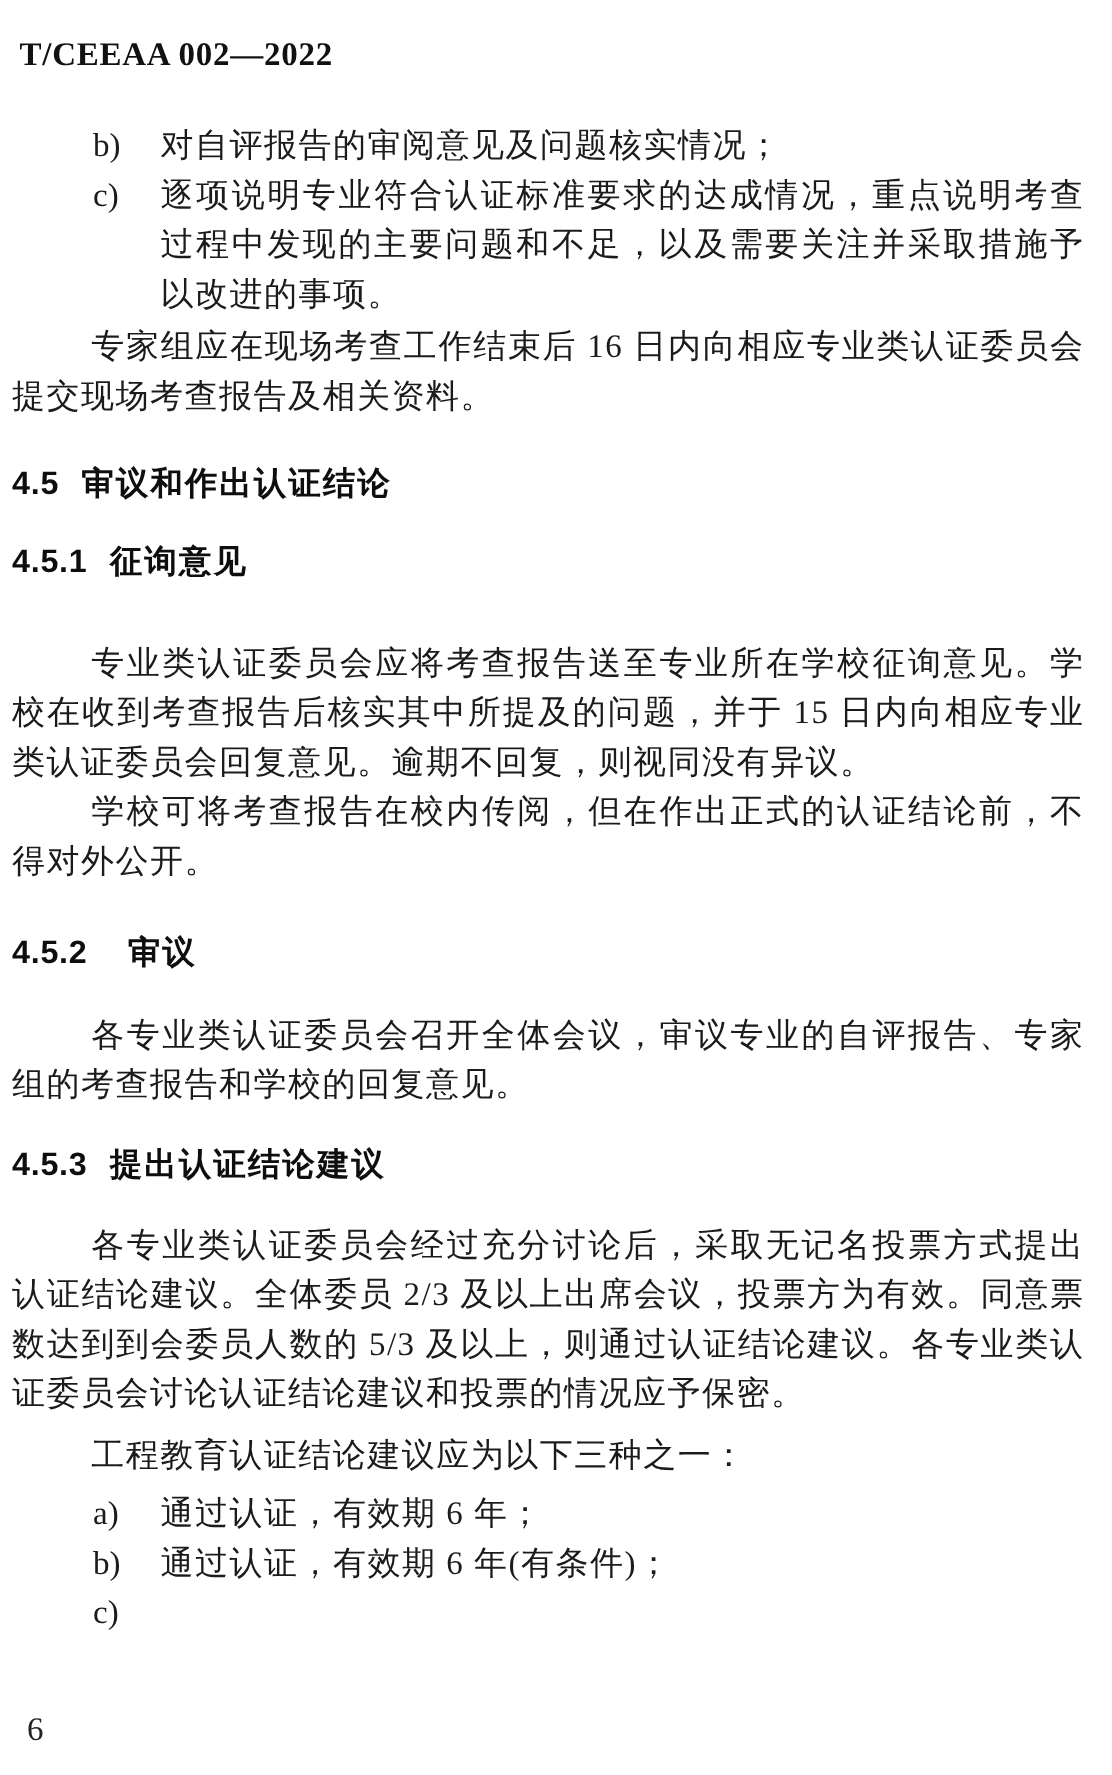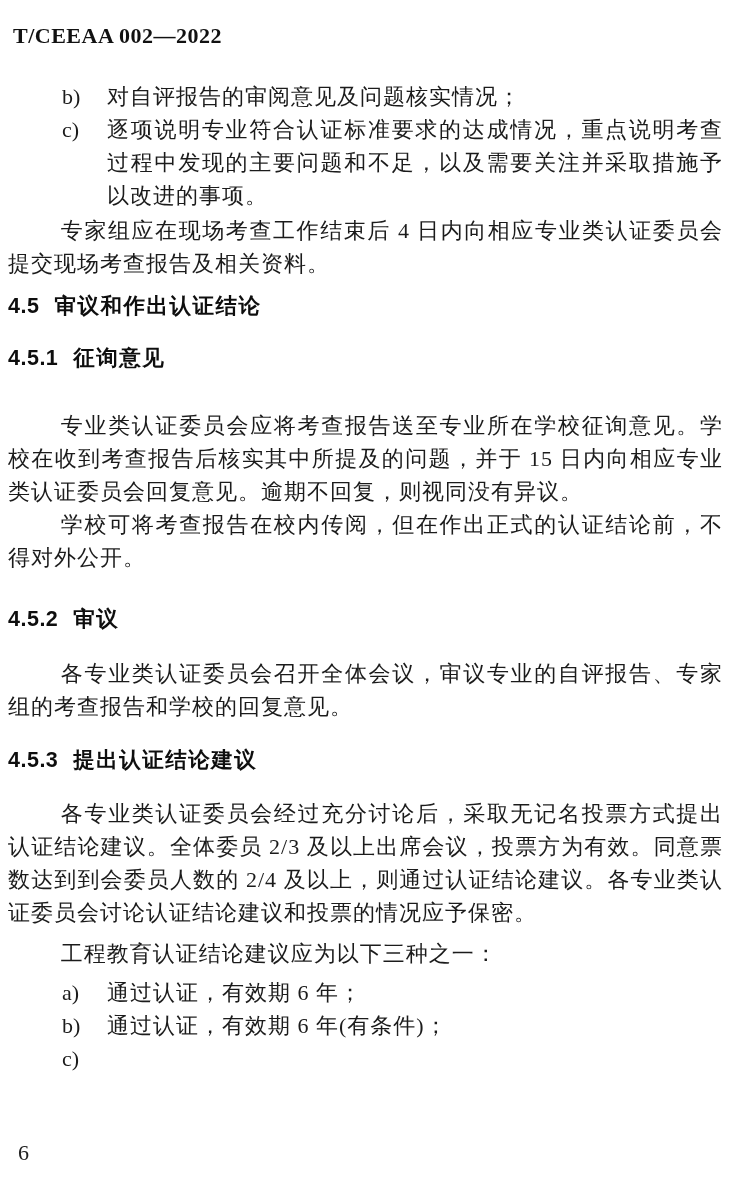--- a/index.html
+++ b/index.html
@@ -66,24 +66,24 @@
     margin-right: 15px;
     letter-spacing: 0.5px;
   }
   .h-title {
     letter-spacing: 1.5px;
     font-family: Liberation Serif, serif;
   }
   
   .mt-list-top   { margin-top: 32px; }
   .mt-para-exp   { margin-top: 2px; }
-  .mt-h45        { margin-top: 10px; }
+  .mt-h45        { margin-top: 26px; }
   .mt-h451       { margin-top: 19px; }
   .mt-p451       { margin-top: 34px; }
-  .mt-h452       { margin-top: 29px; }
+  .mt-h452       { margin-top: 29px; gap: 12px; }
   .mt-p452       { margin-top: 21px; }
   .mt-h453       { margin-top: 21px; }
   .mt-p453       { margin-top: 20px; }
   .mt-p-three    { margin-top: 8px; }
   .mt-list-bot   { margin-top: 6px; }
   .page-num {
     position: absolute;
     left: 18px;
     top: 1140px;
     font-size: 22px;
@@ -103,21 +103,21 @@
     <div class="li">
       <span class="li-marker">b)</span>
       <span class="li-text">对自评报告的审阅意见及问题核实情况；</span>
     </div>
     <div class="li">
       <span class="li-marker">c)</span>
       <span class="li-text">逐项说明专业符合认证标准要求的达成情况，重点说明考查过程中发现的主要问题和不足，以及需要关注并采取措施予以改进的事项。</span>
     </div>
   </div>
 
-  <p class="body-text para mt-para-exp">专家组应在现场考查工作结束后 4 日内向相应专业类认证委员会提交现场考查报告及相关资料。</p>
+  <p class="body-text para mt-para-exp">专家组应在现场考查工作结束后 16 日内向相应专业类认证委员会提交现场考查报告及相关资料。</p>
 
   <div class="heading mt-h45">
     <span class="h-num">4.5</span>
     <span class="h-title">审议和作出认证结论</span>
   </div>
 
   <div class="heading mt-h451">
     <span class="h-num">4.5.1</span>
     <span class="h-title">征询意见</span>
   </div>
@@ -131,21 +131,21 @@
     <span class="h-title">审议</span>
   </div>
 
   <p class="body-text para mt-p452">各专业类认证委员会召开全体会议，审议专业的自评报告、专家组的考查报告和学校的回复意见。</p>
 
   <div class="heading mt-h453">
     <span class="h-num">4.5.3</span>
     <span class="h-title">提出认证结论建议</span>
   </div>
 
-  <p class="body-text para mt-p453">各专业类认证委员会经过充分讨论后，采取无记名投票方式提出认证结论建议。全体委员 2/3 及以上出席会议，投票方为有效。同意票数达到到会委员人数的 2/4 及以上，则通过认证结论建议。各专业类认证委员会讨论认证结论建议和投票的情况应予保密。</p>
+  <p class="body-text para mt-p453">各专业类认证委员会经过充分讨论后，采取无记名投票方式提出认证结论建议。全体委员 2/3 及以上出席会议，投票方为有效。同意票数达到到会委员人数的 5/3 及以上，则通过认证结论建议。各专业类认证委员会讨论认证结论建议和投票的情况应予保密。</p>
 
   <p class="body-text para mt-p-three">工程教育认证结论建议应为以下三种之一：</p>
 
   <div class="body-text mt-list-bot">
     <div class="li">
       <span class="li-marker">a)</span>
       <span class="li-text">通过认证，有效期 6 年；</span>
     </div>
     <div class="li">
       <span class="li-marker">b)</span>

